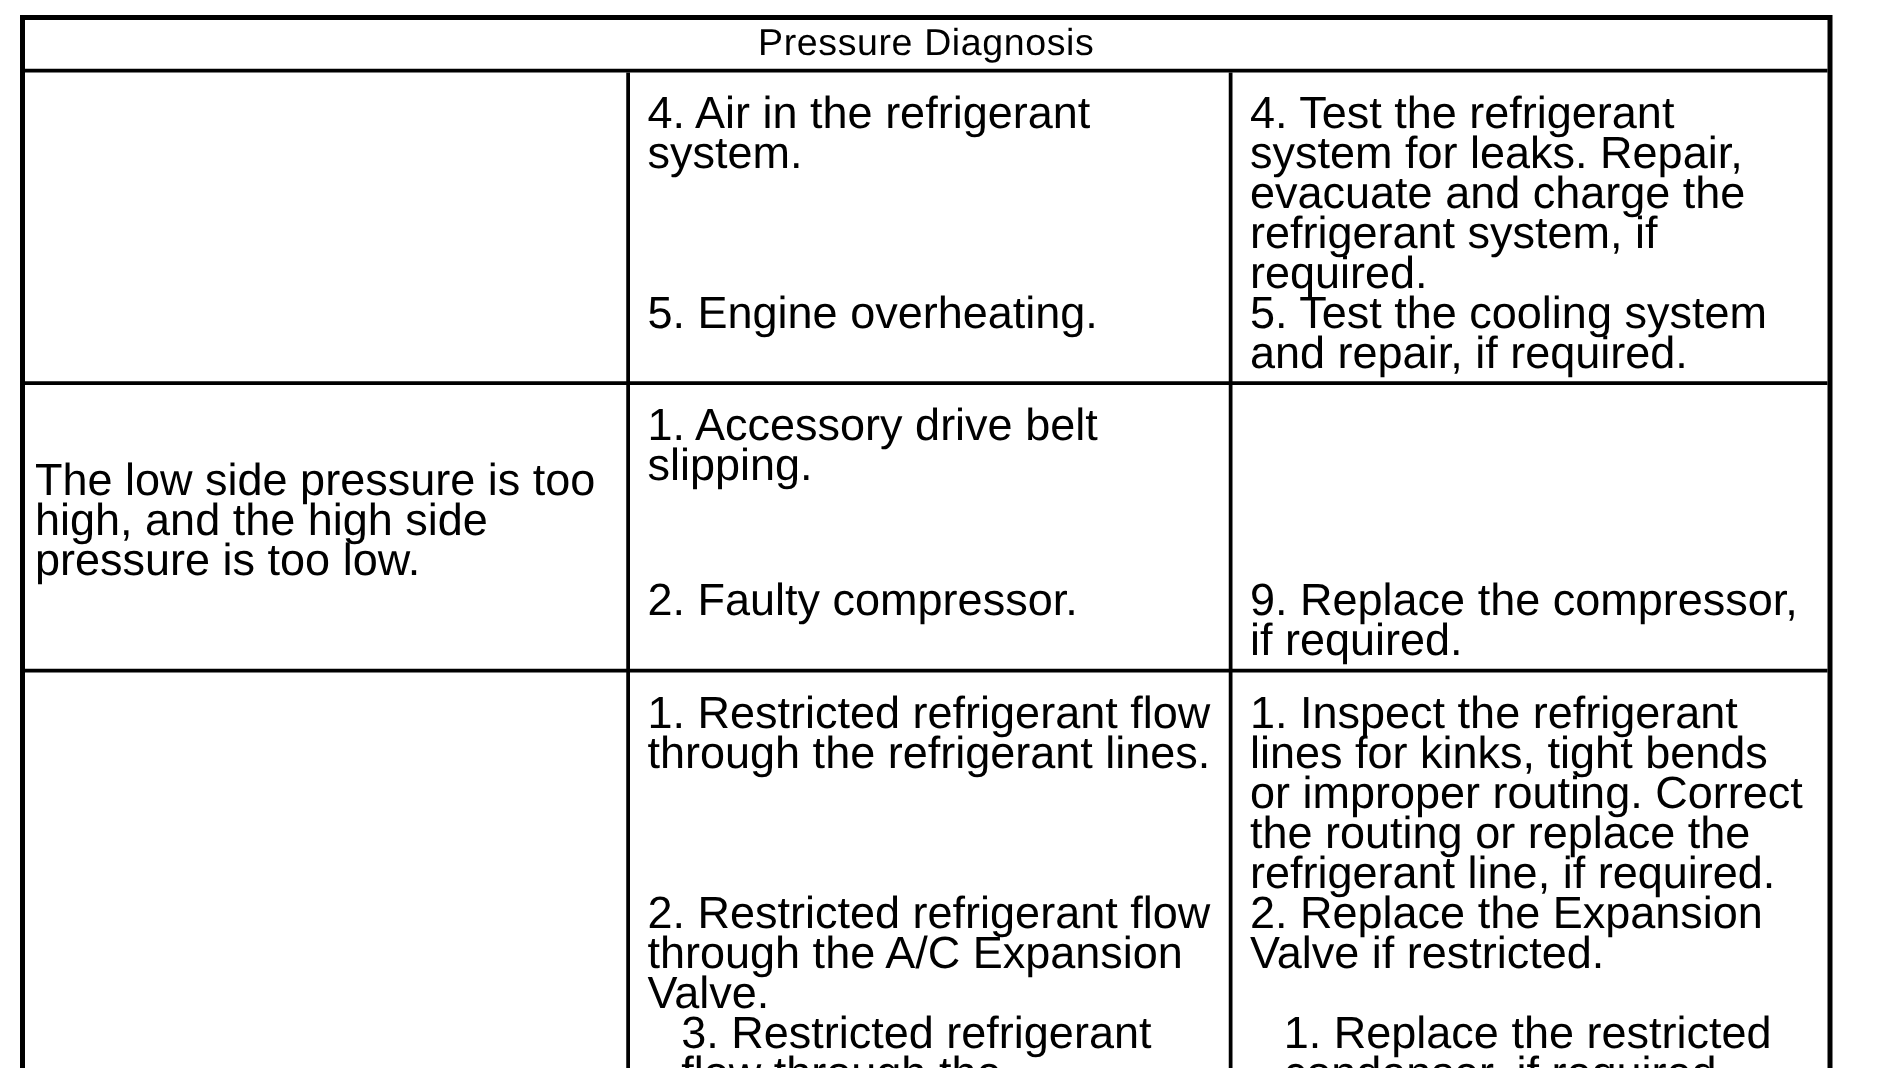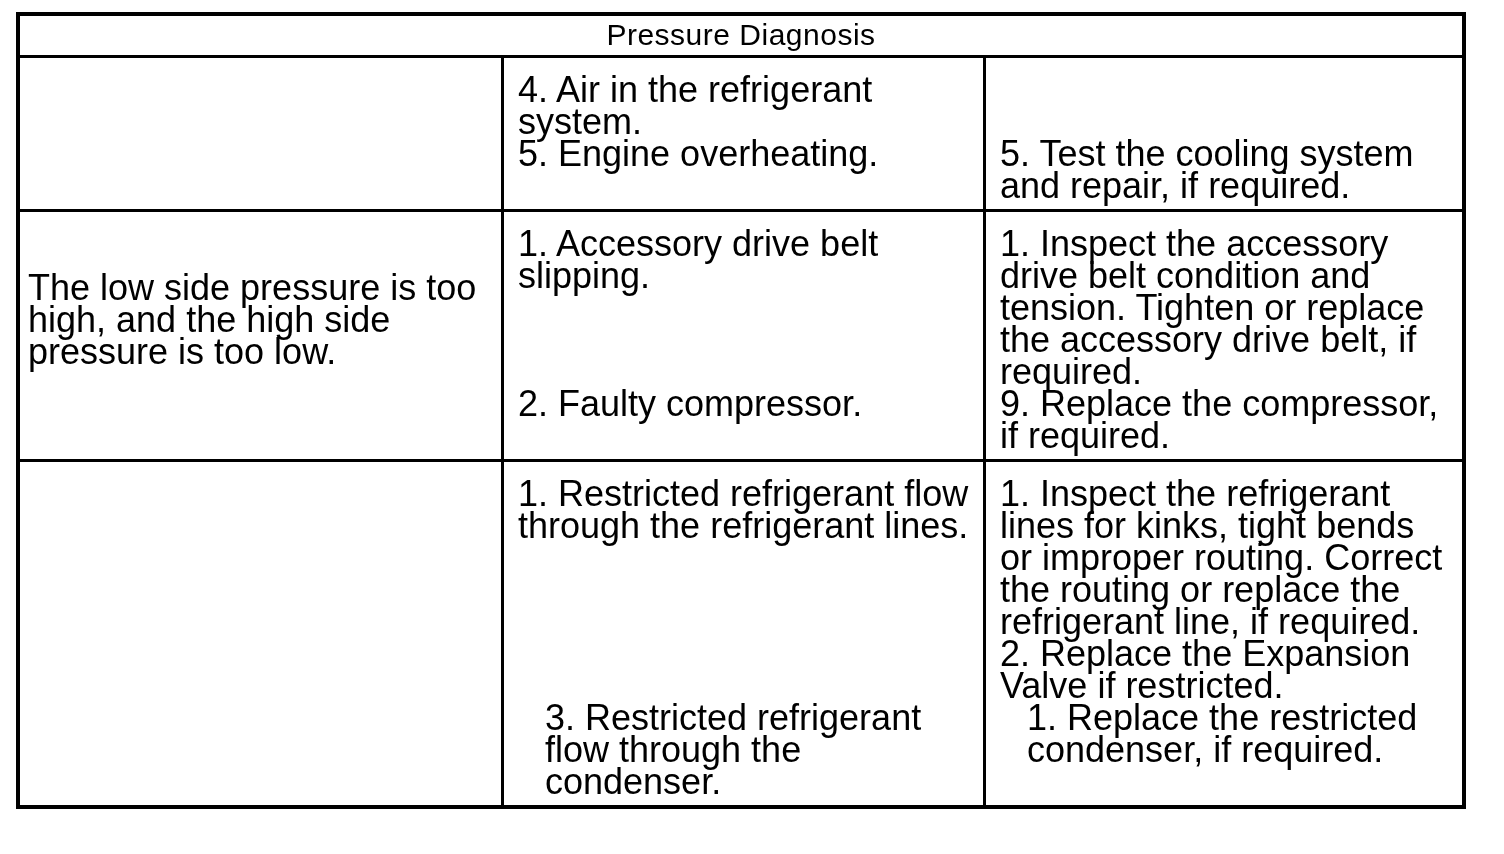--- a/index.html
+++ b/index.html
@@ -60,34 +60,35 @@
     <span>Pressure Diagnosis</span>
   </div>
 
   <div class="table-body">
     <div class="vline vline-1"></div>
     <div class="vline vline-2"></div>
 
     <div class="t-row">
       <div class="cond gr1"></div>
       <div class="cause gr1">4. Air in the refrigerant system.</div>
+      <div class="fix gr1">4. Test the refrigerant system for leaks. Repair, evacuate and charge the refrigerant system, if required.</div>
       <div class="cause gr2">5. Engine overheating.</div>
       <div class="fix gr2">5. Test the cooling system and repair, if required.</div>
     </div>
 
     <div class="t-row">
       <div class="cond gr1">The low side pressure is too high, and the high side pressure is too low.</div>
       <div class="cause gr1">1. Accessory drive belt slipping.</div>
-      <div class="fix gr1">1. Inspect the accessory drive belt condition and tension. Tighten or replace the accessory drive belt, if required.</div>
       <div class="cause gr2">2. Faulty compressor.</div>
       <div class="fix gr2">9. Replace the compressor, if required.</div>
     </div>
 
     <div class="t-row">
       <div class="cause gr1">1. Restricted refrigerant flow through the refrigerant lines.</div>
       <div class="fix gr1">1. Inspect the refrigerant lines for kinks, tight bends or improper routing. Correct the routing or replace the refrigerant line, if required.</div>
+      <div class="cause gr2">2. Restricted refrigerant flow through the A/C Expansion Valve.</div>
       <div class="fix gr2">2. Replace the Expansion Valve if restricted.</div>
       <div class="cause gr3">3. Restricted refrigerant flow through the condenser.</div>
       <div class="fix gr3">1. Replace the restricted condenser, if required.</div>
     </div>
 
   </div>
 </div>
 
 </body></html>

